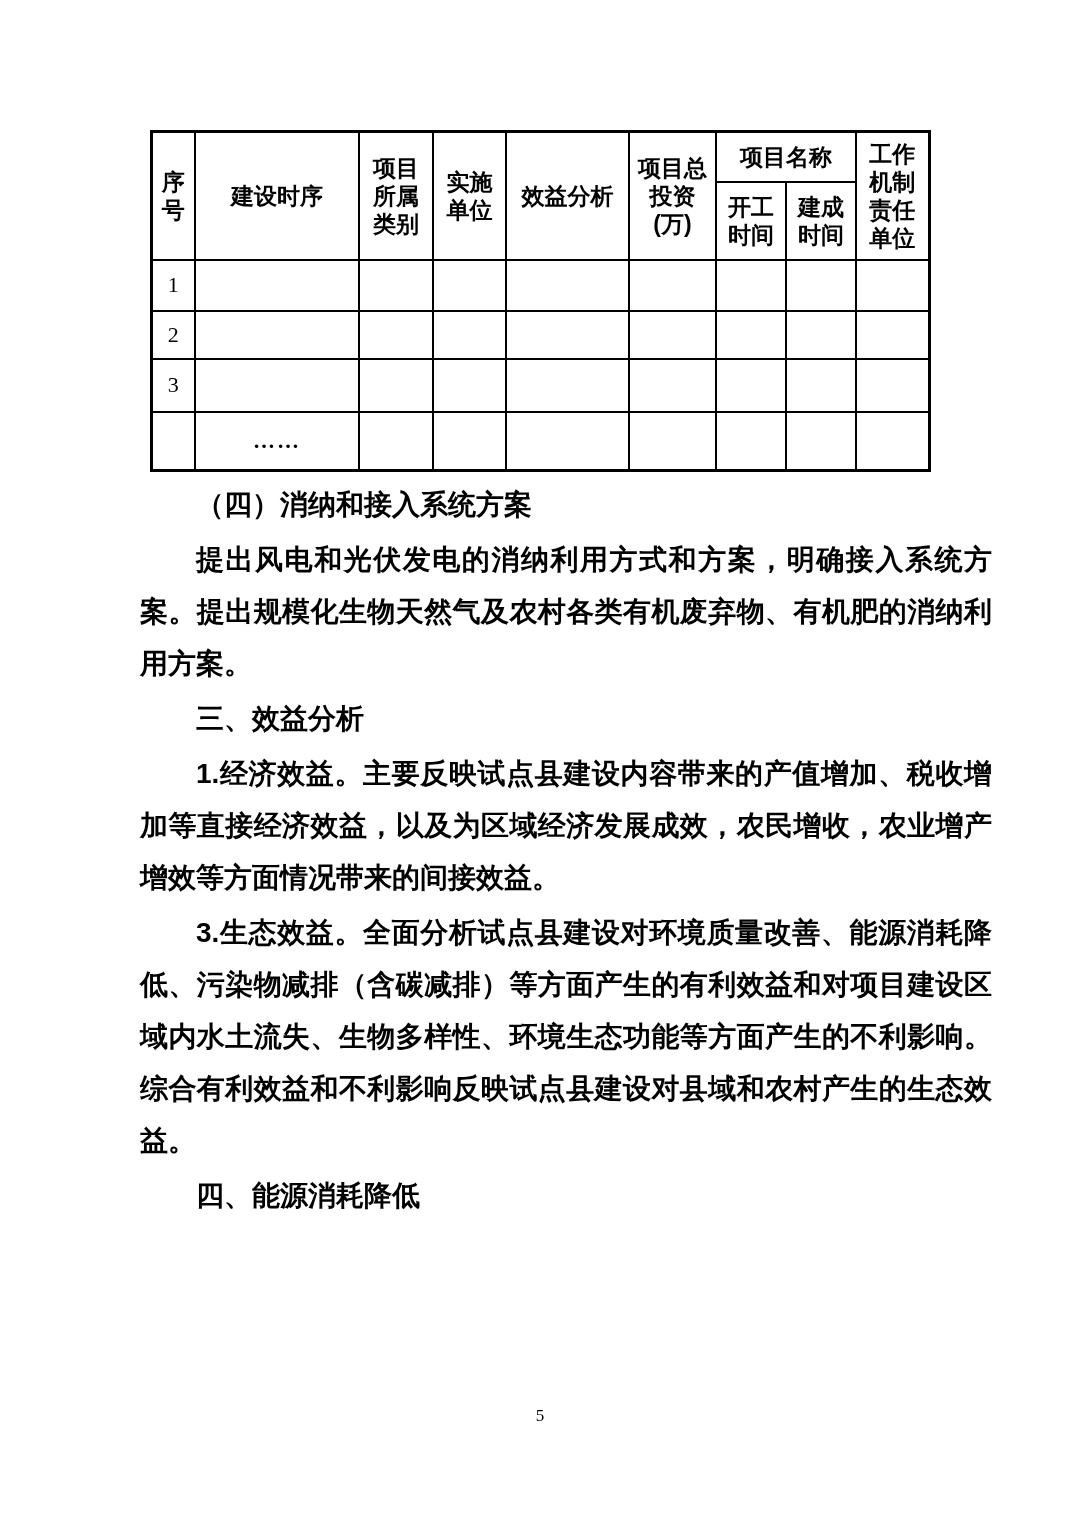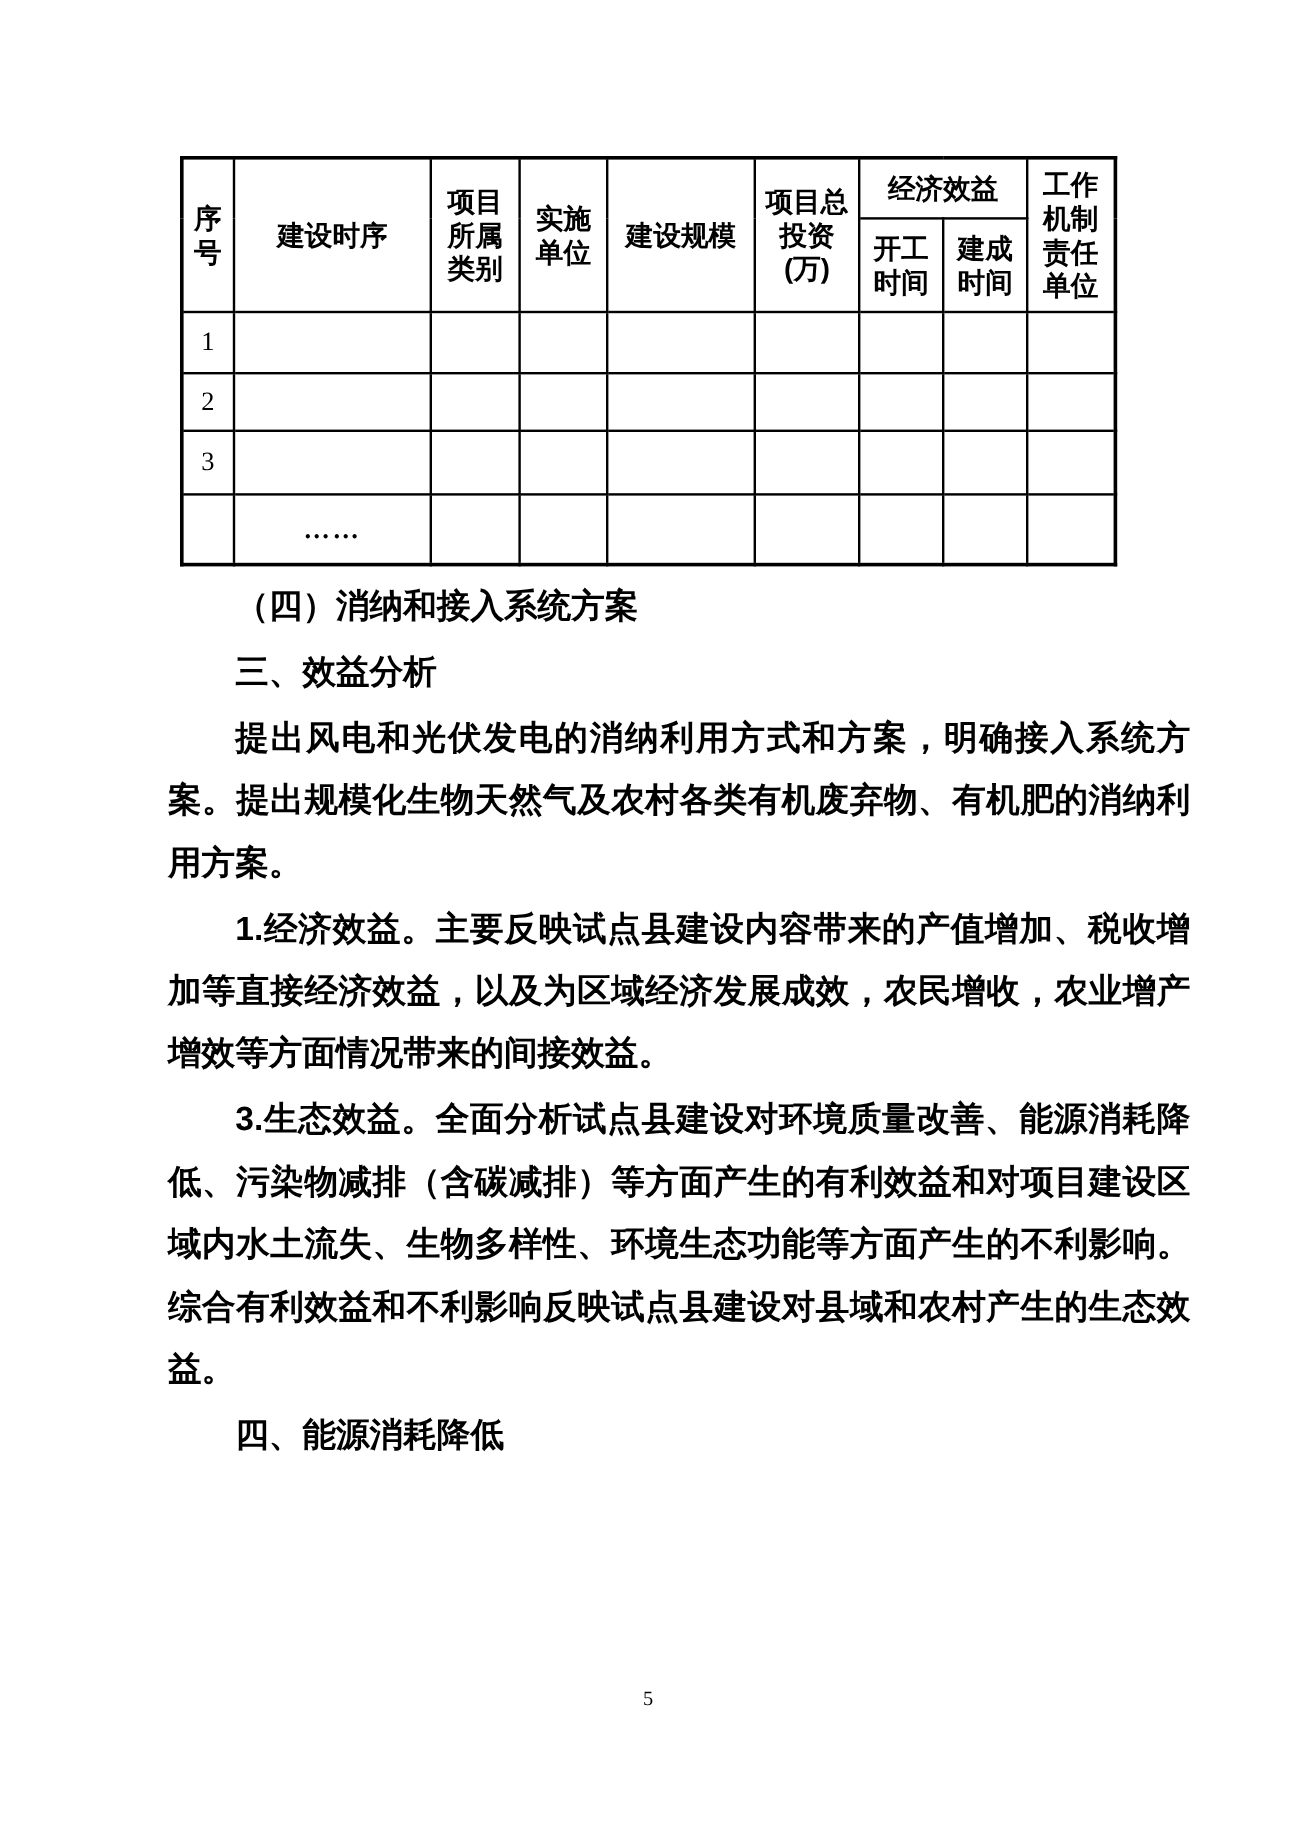--- a/index.html
+++ b/index.html
@@ -99,25 +99,25 @@
       <thead>
         <tr class="head-row-1">
           <th rowspan="2">序
 号</th>
           <th rowspan="2">建设时序</th>
           <th rowspan="2">项目
 所属
 类别</th>
           <th rowspan="2">实施
 单位</th>
-          <th rowspan="2">建设规模</th>
+          <th rowspan="2">效益分析</th>
           <th rowspan="2">项目总
 投资
 (万)</th>
-          <th colspan="2">经济效益</th>
+          <th colspan="2">项目名称</th>
           <th rowspan="2">工作
 机制
 责任
 单位</th>
         </tr>
         <tr class="head-row-2">
           <th>开工
 时间</th>
           <th>建成
 时间</th>
@@ -167,22 +167,22 @@
           <td></td>
           <td></td>
           <td></td>
         </tr>
       </tbody>
     </table>
   </div>
 
   <div class="content">
     <p>（四）消纳和接入系统方案</p>
+    <p>提出风电和光伏发电的消纳利用方式和方案，明确接入系统方案。提出规模化生物天然气及农村各类有机废弃物、有机肥的消纳利用方案。</p>
     <p>三、效益分析</p>
-    <p>提出风电和光伏发电的消纳利用方式和方案，明确接入系统方案。提出规模化生物天然气及农村各类有机废弃物、有机肥的消纳利用方案。</p>
     <p>1.经济效益。主要反映试点县建设内容带来的产值增加、税收增加等直接经济效益，以及为区域经济发展成效，农民增收，农业增产增效等方面情况带来的间接效益。</p>
     <p>3.生态效益。全面分析试点县建设对环境质量改善、能源消耗降低、污染物减排（含碳减排）等方面产生的有利效益和对项目建设区域内水土流失、生物多样性、环境生态功能等方面产生的不利影响。综合有利效益和不利影响反映试点县建设对县域和农村产生的生态效益。</p>
     <p>四、能源消耗降低</p>
   </div>
 
   <div class="page-number">5</div>
 
 </div>
 
 </body></html>

